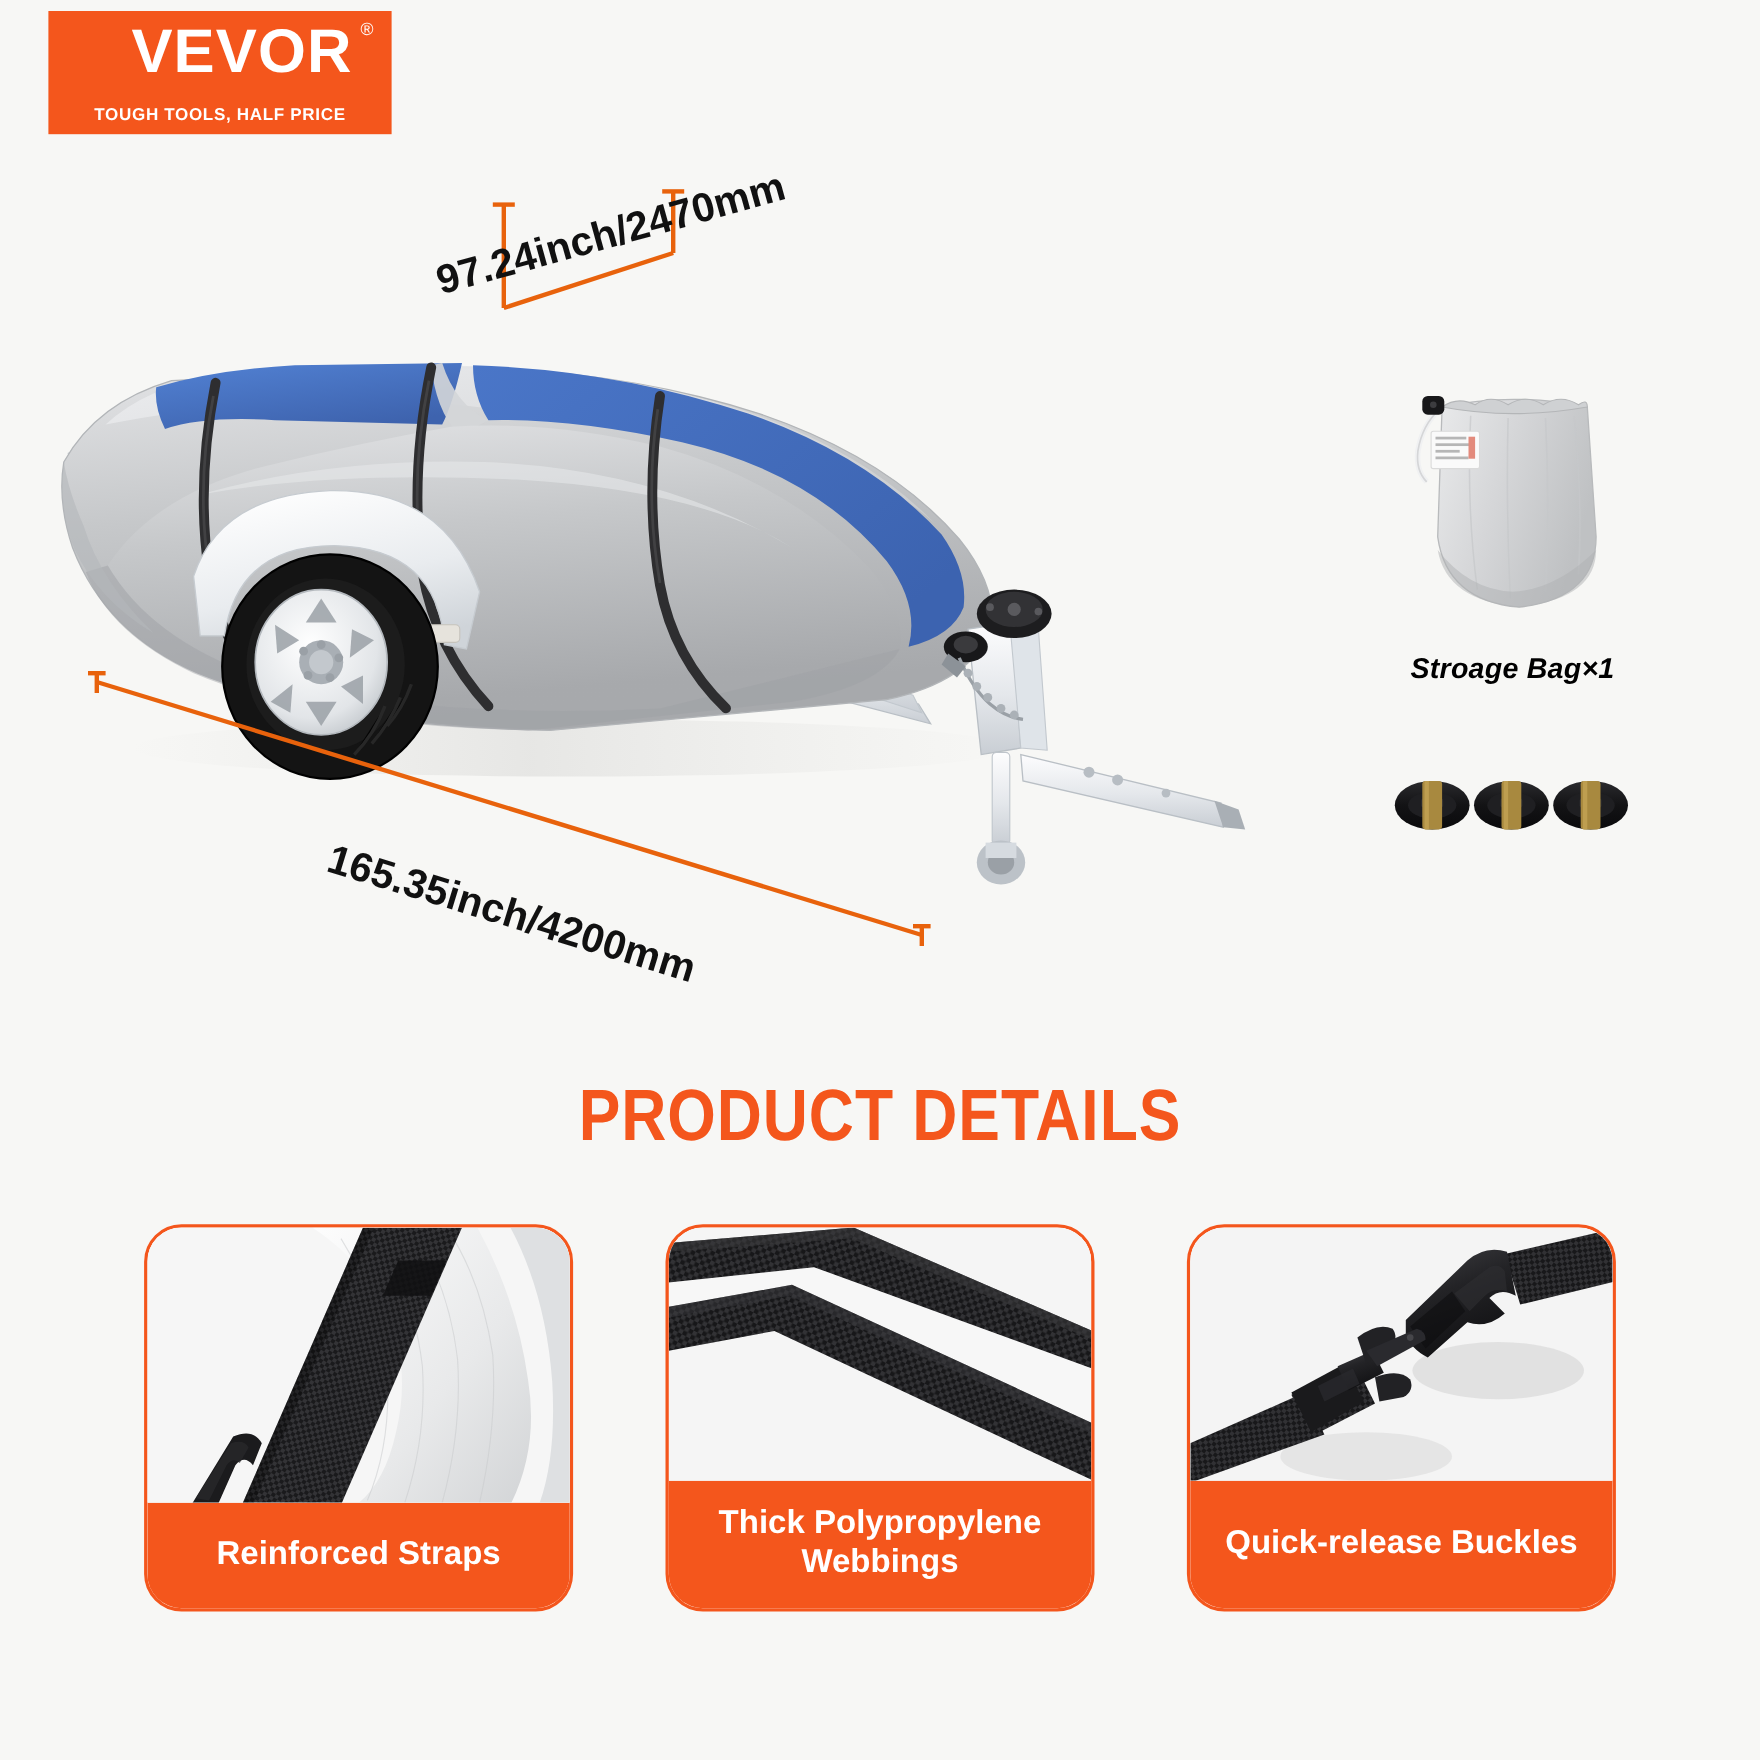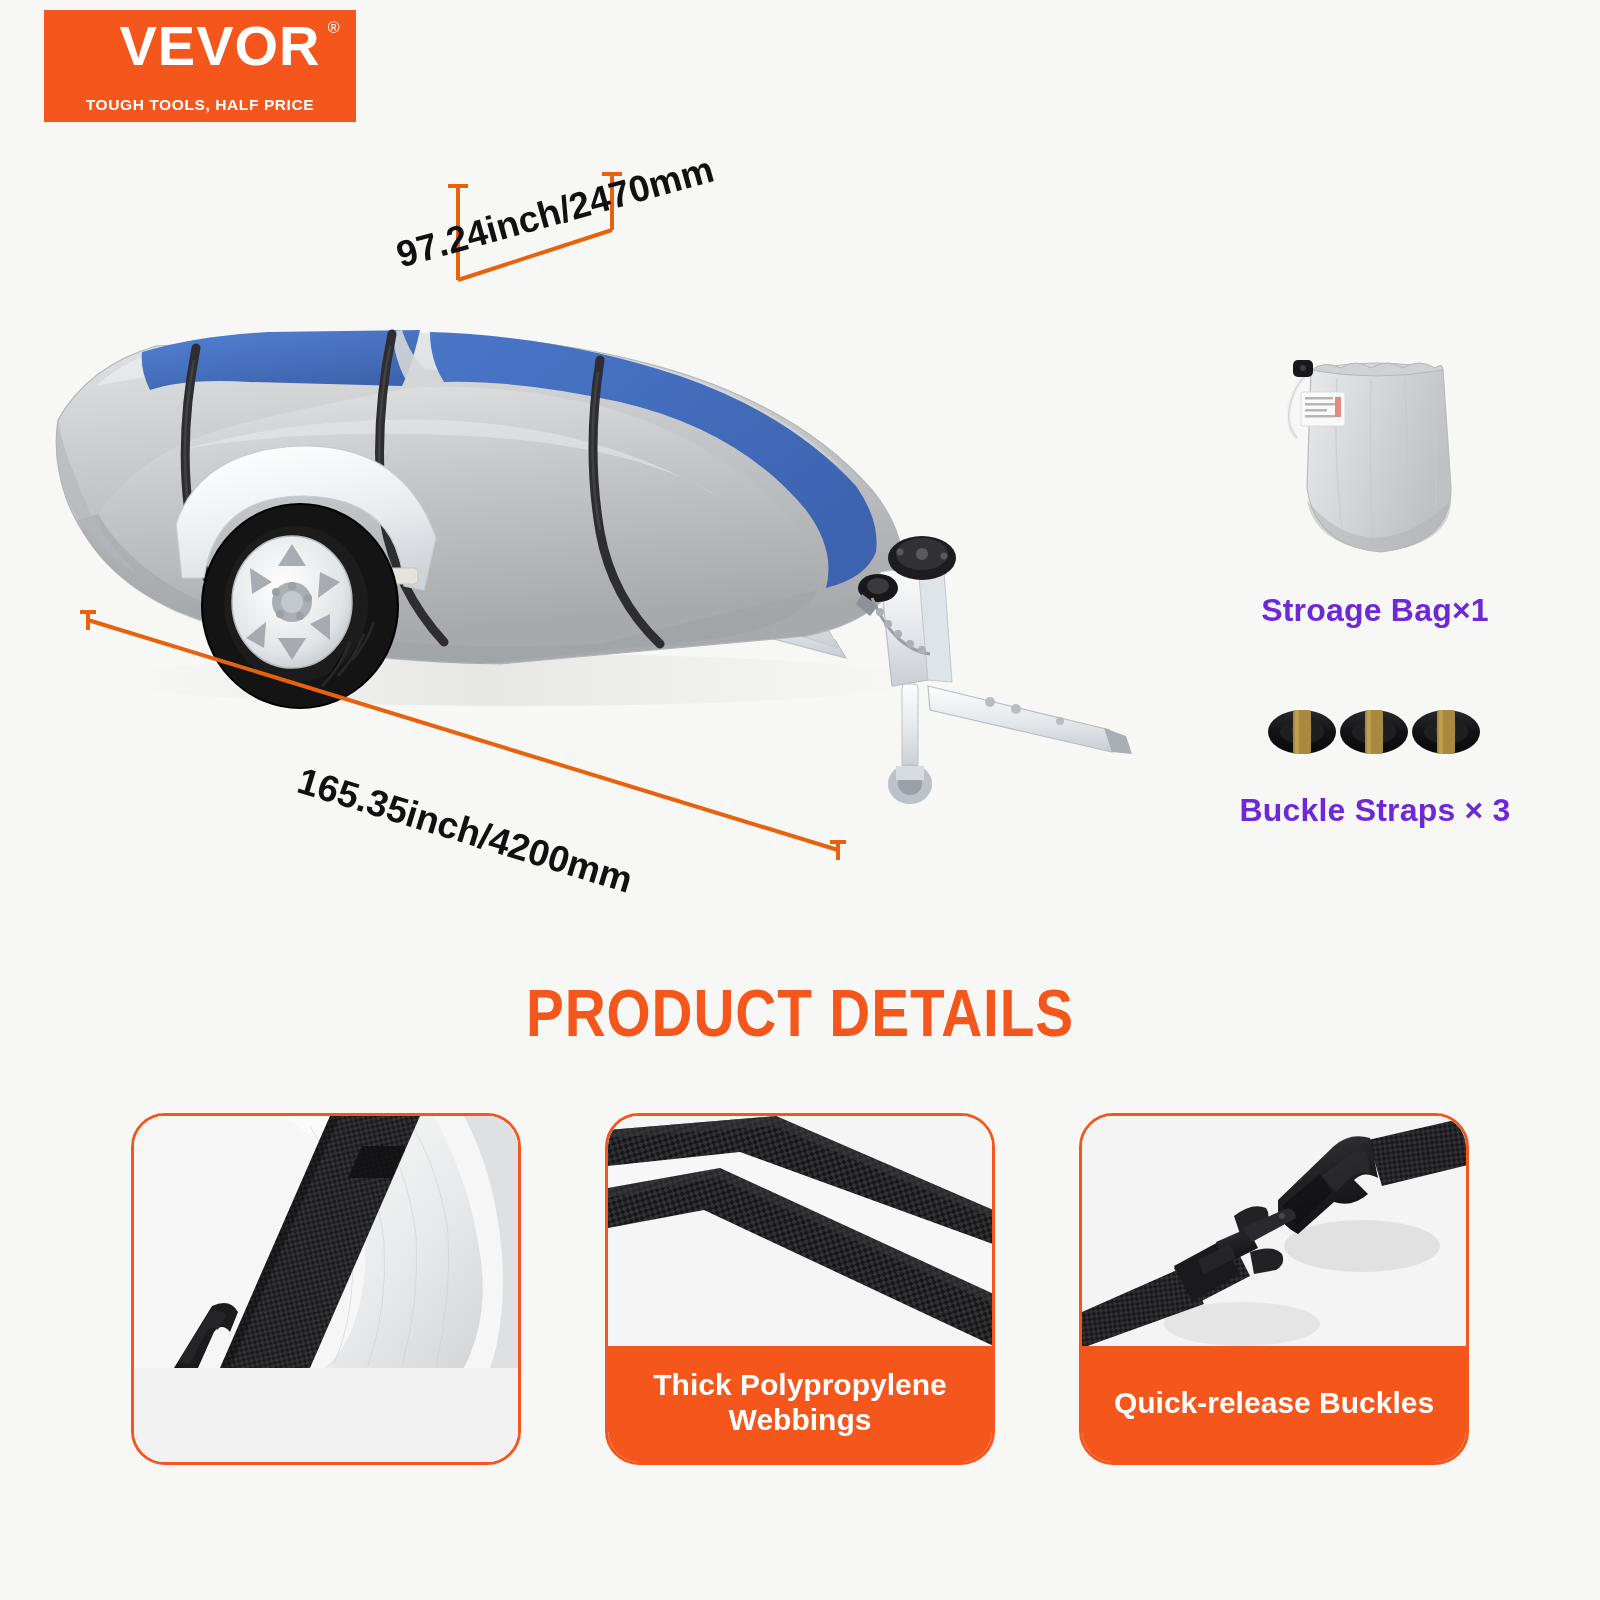--- a/index.html
+++ b/index.html
@@ -75,25 +75,26 @@
     transform-origin: left top;
   }
 
   
   .acc { position: absolute; text-align: center; }
   .acc-bag { left: 1150px; top: 330px; width: 450px; }
   .acc-straps { left: 1150px; top: 690px; width: 450px; }
   .acc-art { height: 240px; display: flex; align-items: flex-end; justify-content: center; }
   .acc-art-sm { height: 80px; display: flex; align-items: center; justify-content: center; }
   .acc-caption {
-    font-size: 32px;
+    font-size: 26px;
     font-weight: bold;
-    color: #6d28d9;
+    color: #000000;
     margin-top: 22px;
     letter-spacing: 0.2px;
+    font-style: italic;
   }
 
   
   .section-title {
     position: absolute;
     left: 0; top: 975px;
     width: 1600px;
     text-align: center;
     color: #F4561C;
     font-size: 66px;
@@ -437,21 +438,20 @@
       </g>
       <g>
         <ellipse cx="186" cy="42" rx="34" ry="22" fill="url(#coilGrad)"></ellipse>
         <ellipse cx="186" cy="42" rx="22" ry="12" fill="#1F1F22"></ellipse>
         <rect x="176" y="36" width="20" height="8" rx="2" fill="#2E2E31"></rect>
         <rect x="177" y="20" width="18" height="44" rx="3" fill="#A8893F"></rect>
         <rect x="179" y="20" width="4" height="44" fill="#C7A659" opacity="0.7"></rect>
       </g>
     </svg>
   </div>
-  <div class="acc-caption">Buckle Straps × 3</div>
 </div>
 
 <div class="section-title">PRODUCT DETAILS</div>
 
 <div class="cards">
 
   <div class="card">
     <div class="card-photo">
       <svg width="390" height="252" viewBox="0 0 390 252" xmlns="http://www.w3.org/2000/svg">
         <defs>
@@ -481,20 +481,21 @@
 
         <path d="M86 252 L196 0 L286 0 L176 252 Z" fill="url(#weave1)"></path>
         <path d="M86 252 L196 0 L206 0 L96 252 Z" fill="#000000" opacity="0.3"></path>
 
         <path d="M228 30 L272 30 L258 62 L214 62 Z" fill="#101012" opacity="0.85"></path>
 
         <path d="M40 252 L78 190 Q96 182 104 196 L96 216 Q88 206 80 216 L64 252 Z" fill="#1B1B1D"></path>
         <path d="M44 246 L76 196 Q88 192 92 200 L84 214 Q78 208 72 216 L56 248 Z" fill="#2A2A2C" opacity="0.7"></path>
       </svg>
     </div>
+    <div class="card-banner">Reinforced Straps</div>
   </div>
 
   <div class="card">
     <div class="card-photo">
       <svg width="390" height="232" viewBox="0 0 390 232" xmlns="http://www.w3.org/2000/svg">
         <defs>
           <pattern id="weave3" width="8" height="8" patternUnits="userSpaceOnUse" patternTransform="rotate(28)">
             <rect width="8" height="8" fill="#171719"></rect>
             <rect width="4" height="4" fill="#323235"></rect>
             <rect x="4" y="4" width="4" height="4" fill="#323235"></rect>

